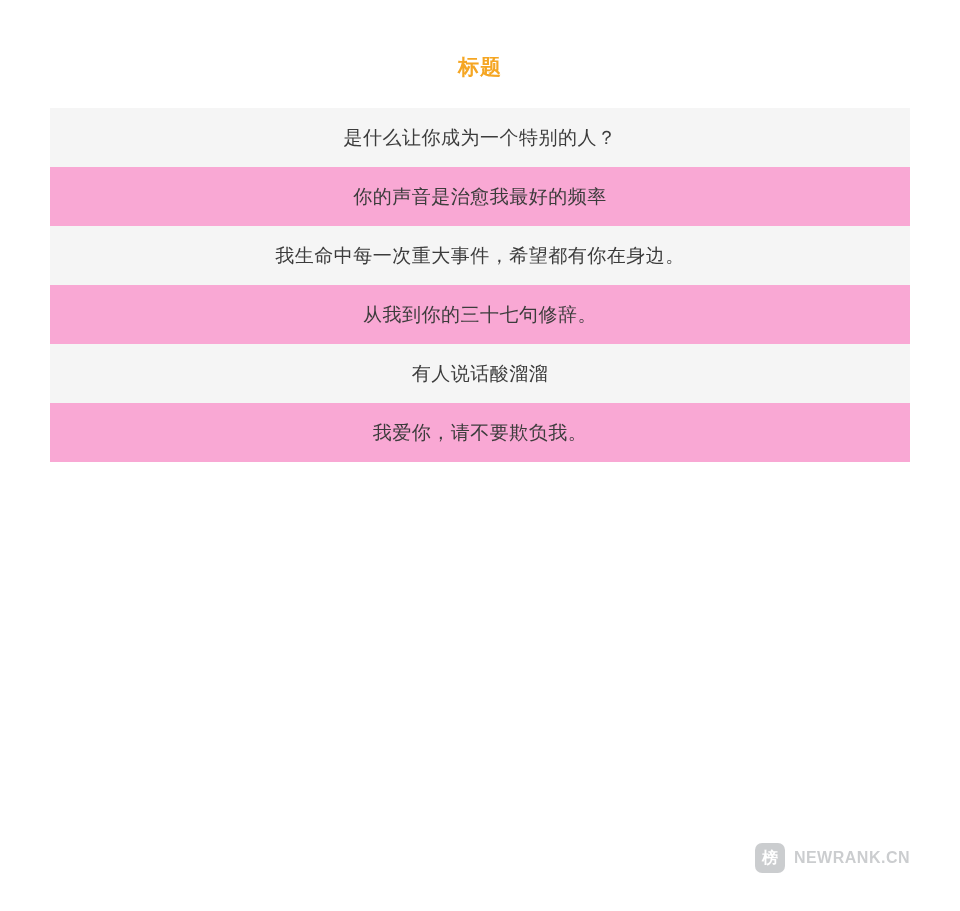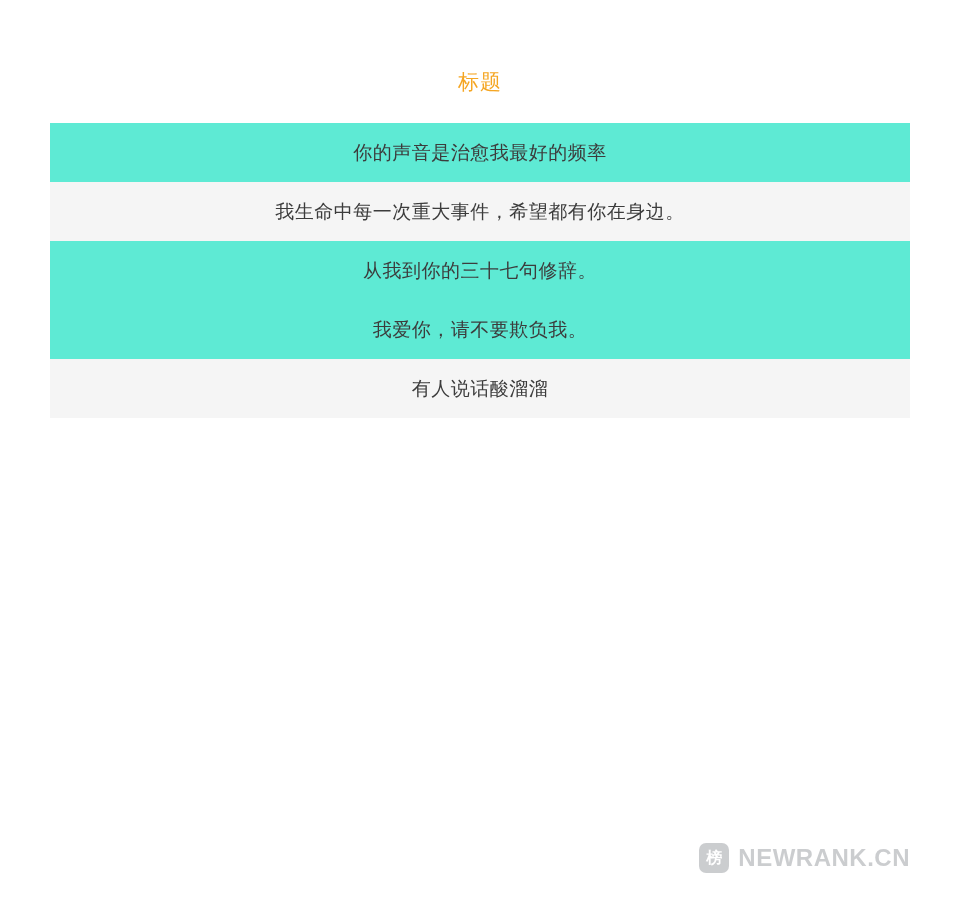--- a/index.html
+++ b/index.html
@@ -18,40 +18,40 @@
   .page {
     width: 960px;
     height: 911px;
     box-sizing: border-box;
     position: relative;
   }
   .title {
     text-align: center;
     color: #f5a623;
     font-size: 21px;
-    font-weight: normal;
+    font-weight: bold;
     letter-spacing: 1px;
-    padding-top: 67px;
+    padding-top: 52px;
     padding-bottom: 0;
     line-height: 30px;
   }
   .list {
     margin-top: 26px;
     padding: 0 50px;
   }
   .row {
     height: 59px;
     display: flex;
     align-items: center;
     justify-content: center;
     font-size: 19px;
     color: #3c3c3c;
     letter-spacing: 0.5px;
     line-height: 59px;
-    background: #5eead4;
+    background: #f9a8d4;
   }
   .row.alt {
     background: #f5f5f5;
   }
   .row .text {
     display: block;
     text-align: center;
   }
   .footer {
     position: absolute;
@@ -68,48 +68,51 @@
     background: #8e9196;
     color: #ffffff;
     font-size: 16px;
     display: flex;
     align-items: center;
     justify-content: center;
     margin-right: 9px;
     font-weight: bold;
   }
   .footer-text {
-    font-size: 24px;
+    font-size: 16px;
     color: #8e9196;
     font-weight: bold;
     letter-spacing: 0.5px;
   }
 </style>
 </head>
 <body>
 
 <div class="page">
 
   <div class="title">标题</div>
 
   <div class="list">
+    <div class="row alt">
+      <span class="text">是什么让你成为一个特别的人？</span>
+    </div>
     <div class="row">
       <span class="text">你的声音是治愈我最好的频率</span>
     </div>
     <div class="row alt">
       <span class="text">我生命中每一次重大事件，希望都有你在身边。</span>
     </div>
     <div class="row">
       <span class="text">从我到你的三十七句修辞。</span>
     </div>
+    <div class="row alt">
+      <span class="text">有人说话酸溜溜</span>
+    </div>
     <div class="row">
       <span class="text">我爱你，请不要欺负我。</span>
-    </div>
-    <div class="row alt">
-      <span class="text">有人说话酸溜溜</span>
     </div>
   </div>
 
   <div class="footer">
     <div class="footer-badge">榜</div>
     <div class="footer-text">NEWRANK.CN</div>
   </div>
 
 </div>
 

